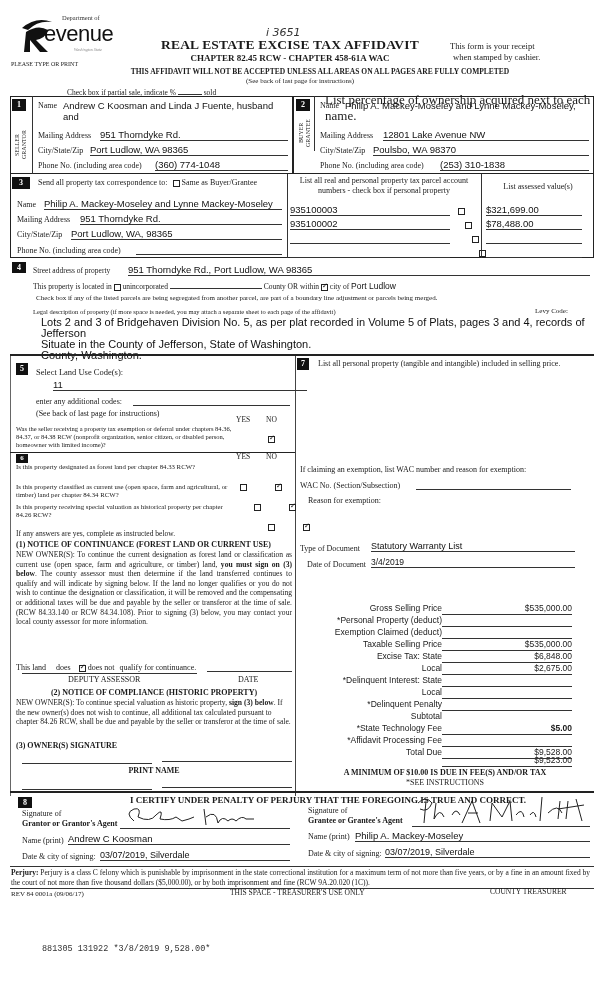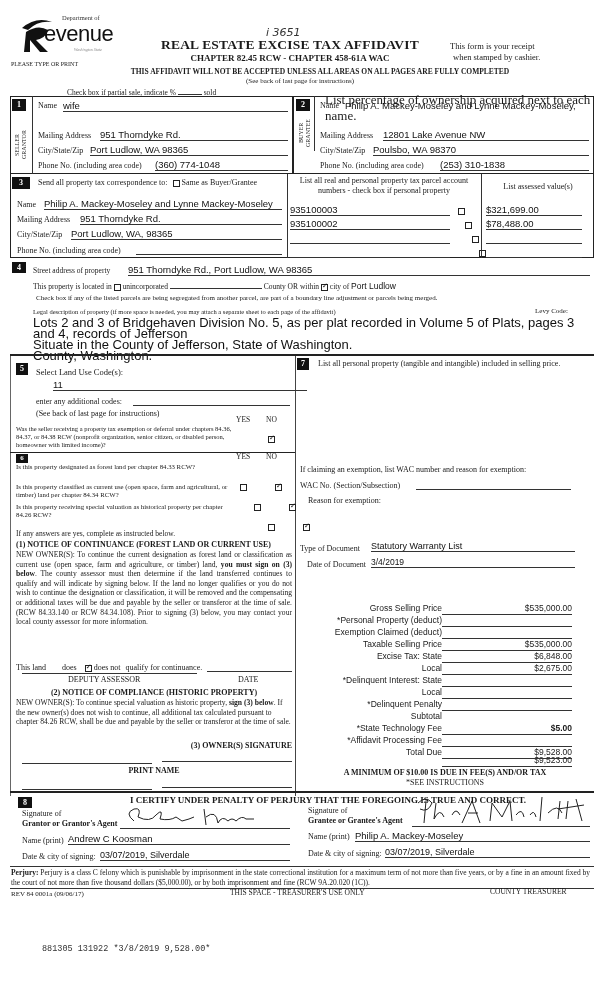--- a/index.html
+++ b/index.html
@@ -56,21 +56,21 @@
 
 <div class="abs" style="left:10px; top:96px; width:584px; height:78px; border:1.5px solid #222;"></div>
 <div class="vline" style="left:292px; top:96px; height:78px; background:#222; width:1.5px;"></div>
 
 
 <div class="badge" style="left:12px; top:99px;">1</div>
 <div class="vline" style="left:32px; top:96px; height:78px;"></div>
 <div class="vert-text" style="left:14px; top:120px; width:14px; height:50px;">SELLER GRANTOR</div>
 <div class="abs lbl" style="left:38px; top:101px; font-size:8px;">Name</div>
 <div class="abs filled" style="left:63px; top:100px; width:225px;">
-  <div class="uline" style="margin-top:0px;">wife</div>
+  <div>Andrew C Koosman and Linda J Fuente, husband and</div>
 </div>
 <div class="abs lbl" style="left:38px; top:131px; font-size:8px;">Mailing Address</div>
 <div class="abs filled uline" style="left:100px; top:129px; width:188px;">951 Thorndyke Rd.</div>
 <div class="abs lbl" style="left:38px; top:146px; font-size:8px;">City/State/Zip</div>
 <div class="abs filled uline" style="left:90px; top:144px; width:198px;">Port Ludlow, WA 98365</div>
 <div class="abs lbl" style="left:38px; top:161px; font-size:8px;">Phone No. (including area code)</div>
 <div class="abs filled uline" style="left:155px; top:159px; width:133px;">(360) 774-1048</div>
 
 
 <div class="badge" style="left:296px; top:99px;">2</div>
@@ -125,21 +125,21 @@
   <span>unincorporated</span>
   <span style="display:inline-block; width:92px; border-bottom:1px solid #333; height:8px;"></span>
   <span>County OR within</span>
   <span class="cb checked"></span>
   <span>city of</span>
   <span class="filled" style="font-size:8.5px;">Port Ludlow</span>
 </div>
 <div class="abs lbl" style="left:36px; top:294px; font-size:7px;">Check box if any of the listed parcels are being segregated from another parcel, are part of a boundary line adjustment or parcels being merged.</div>
 <div class="abs lbl" style="left:33px; top:308px; font-size:6.5px;">Legal description of property (if more space is needed, you may attach a separate sheet to each page of the affidavit)</div>
 <div class="abs lbl" style="left:535px; top:307px; font-size:7px;">Levy Code:</div>
-<div class="abs filled" style="left:33px; top:317px; width:560px; line-height:11px; font-size:13px;">
+<div class="abs filled" style="left:41px; top:317px; width:560px; line-height:11px; font-size:11px;">
   <div>Lots 2 and 3 of Bridgehaven Division No. 5, as per plat recorded in Volume 5 of Plats, pages 3 and 4, records of Jefferson</div>
   <div>Situate in the County of Jefferson, State of Washington.</div>
   <div>County, Washington.</div>
 </div>
 <div class="hline thick" style="left:10px; top:354px; width:584px;"></div>
 
 
 <div class="vline" style="left:295px; top:356px; height:440px; background:#444;"></div>
 <div class="vline" style="left:10px; top:356px; height:440px; background:#666;"></div>
 
@@ -162,35 +162,35 @@
 <div id="designation-rows"><div class="abs" style="left: 16px; top: 463px; width: 214px; font-size: 6.8px; line-height: 8px;">Is this property designated as forest land per chapter 84.33 RCW?</div><span class="cb abs" style="left: 240px; top: 464px;"></span><span class="cb abs checked" style="left: 268px; top: 464px;"></span><div class="abs" style="left: 16px; top: 483px; width: 214px; font-size: 6.8px; line-height: 8px;">Is this property classified as current use (open space, farm and agricultural, or timber) land per chapter 84.34 RCW?</div><span class="cb abs" style="left: 240px; top: 484px;"></span><span class="cb abs checked" style="left: 268px; top: 484px;"></span><div class="abs" style="left: 16px; top: 503px; width: 214px; font-size: 6.8px; line-height: 8px;">Is this property receiving special valuation as historical property per chapter 84.26 RCW?</div><span class="cb abs" style="left: 240px; top: 504px;"></span><span class="cb abs checked" style="left: 268px; top: 504px;"></span></div>
 
 <div class="abs" style="left:16px; top:529px; font-size:7.5px;">If any answers are yes, complete as instructed below.</div>
 <div class="abs" style="left:16px; top:540px; font-size:8px; font-weight:bold; white-space:nowrap;">(1) NOTICE OF CONTINUANCE (FOREST LAND OR CURRENT USE)</div>
 <div class="abs" style="left:16px; top:550px; width:276px; font-size:7.6px; line-height:9.6px; text-align:justify;">
   <span>NEW OWNER(S): To continue the current designation as forest land or classification as current use (open space, farm and agriculture, or timber) land,</span>
   <b>you must sign on (3) below</b><span>. The county assessor must then determine if the land transferred continues to qualify and will indicate by signing below. If the land no longer qualifies or you do not wish to continue the designation or classification, it will be removed and the compensating or additional taxes will be due and payable by the seller or transferor at the time of sale. (RCW 84.33.140 or RCW 84.34.108). Prior to signing (3) below, you may contact your local county assessor for more information.</span>
 </div>
 <div class="abs lbl" style="left:16px; top:663px; font-size:8px;">
   <span>This land</span>
-  <span style="margin-left:14px;">does</span>
+  <span style="margin-left:8px;">does</span>
   <span class="cb checked" style="margin-left:6px;"></span>
   <span>does not</span>
   <span style="margin-left:3px;">qualify for continuance.</span>
 </div>
 <div class="hline" style="left:22px; top:673px; width:175px;"></div>
 <div class="hline" style="left:207px; top:671px; width:85px;"></div>
 <div class="abs" style="left:68px; top:675px; font-size:8px;">DEPUTY ASSESSOR</div>
 <div class="abs" style="left:238px; top:675px; font-size:8px;">DATE</div>
 <div class="abs" style="left:16px; top:688px; width:276px; text-align:center; font-size:8px; font-weight:bold;">(2) NOTICE OF COMPLIANCE (HISTORIC PROPERTY)</div>
 <div class="abs" style="left:16px; top:698px; width:276px; font-size:7.6px; line-height:9.6px;">
   <span>NEW OWNER(S): To continue special valuation as historic property,</span>
   <b>sign (3) below</b><span>. If the new owner(s) does not wish to continue, all additional tax calculated pursuant to chapter 84.26 RCW, shall be due and payable by the seller or transferor at the time of sale.</span>
 </div>
-<div class="abs" style="left:16px; top:741px; width:276px; text-align:right; font-size:8px; font-weight:bold;">(3) OWNER(S) SIGNATURE</div>
+<div class="abs" style="left:16px; top:741px; width:276px; text-align:left; font-size:8px; font-weight:bold;">(3) OWNER(S) SIGNATURE</div>
 <div class="hline" style="left:22px; top:763px; width:130px;"></div>
 <div class="hline" style="left:162px; top:761px; width:130px;"></div>
 <div class="abs" style="left:16px; top:766px; width:276px; text-align:center; font-size:8px; font-weight:bold;">PRINT NAME</div>
 <div class="hline" style="left:22px; top:789px; width:130px;"></div>
 <div class="hline" style="left:162px; top:787px; width:130px;"></div>
 
 
 <div class="badge" style="left:297px; top:358px; width:12px; height:12px;">7</div>
 <div class="abs" style="left:318px; top:359px; width:260px; font-size:8px; line-height:10px;">List all personal property (tangible and intangible) included in selling price.</div>
 <div class="abs" style="left:318px; top:382px; width:270px; height:60px;"></div>

